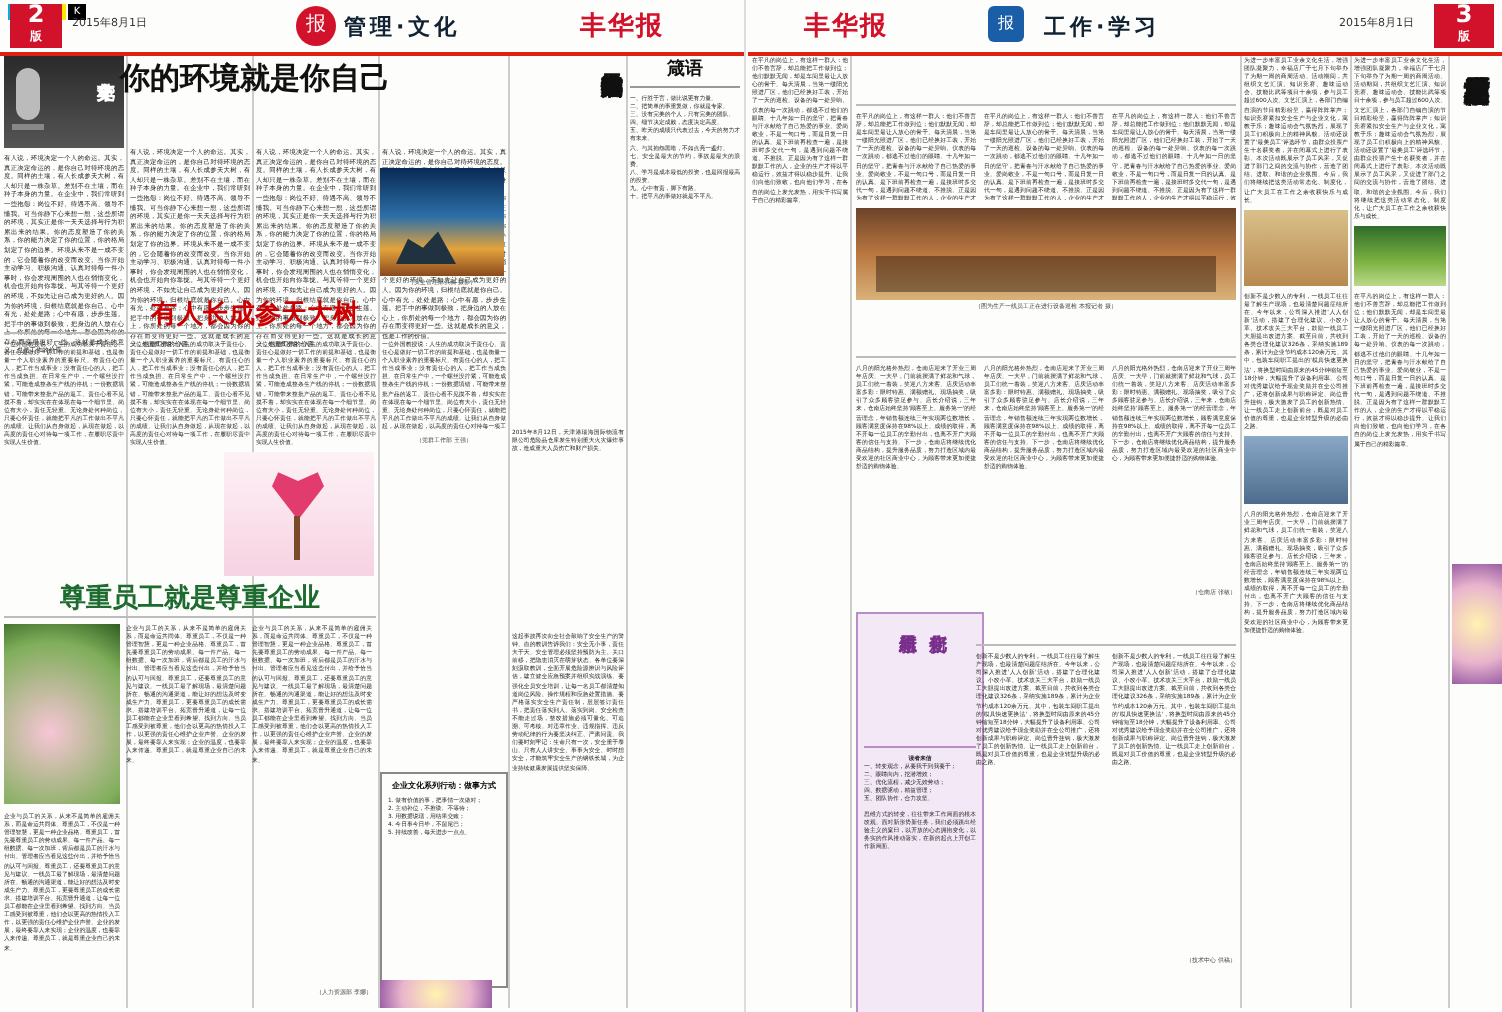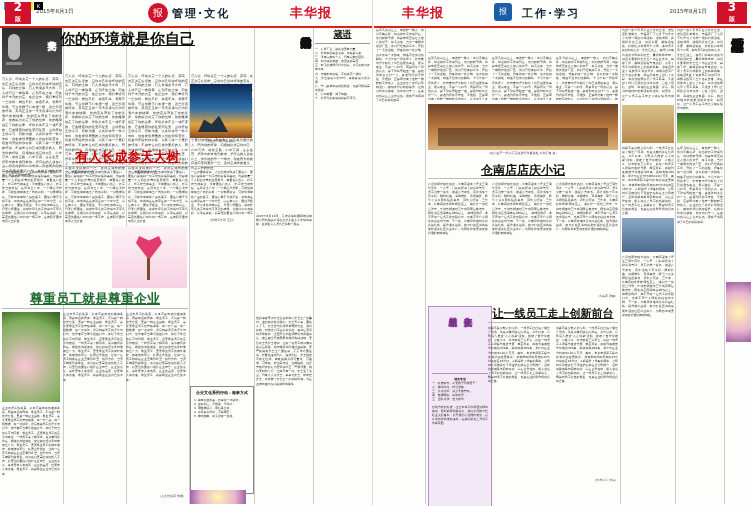--- a/index.html
+++ b/index.html
@@ -24,21 +24,21 @@
   .mlogo{position:absolute;left:148px;top:3px;width:20px;height:20px;border-radius:50%;background:#d2112a;color:#fff;font-size:10px;text-align:center;line-height:20px;}
   .mcat{position:absolute;left:172px;top:6px;font-size:11px;font-weight:bold;color:#123;letter-spacing:2px;}
   .mtitle{position:absolute;right:40px;top:4px;font-size:13px;font-weight:bold;color:#d2112a;font-family:"DejaVu Serif","Liberation Serif",serif;letter-spacing:1px;}
   .mcat-r{position:absolute;left:148px;top:6px;font-size:11px;font-weight:bold;color:#123;letter-spacing:2px;}
   .mlogo-r{position:absolute;left:120px;top:3px;width:18px;height:18px;border-radius:3px;background:#1b5ea8;color:#fff;font-size:8px;text-align:center;line-height:18px;}
 
   .cols{position:absolute;top:28px;bottom:2px;left:2px;right:2px;}
   .col{position:absolute;top:0;bottom:0;overflow:hidden;}
   .vline{position:absolute;top:0;bottom:0;width:1px;background:#ccc;}
 
-  .hl{font-family:"DejaVu Serif","Liberation Serif",serif;font-weight:bold;color:#111;text-align:center;text-decoration:underline;}
+  .hl{font-family:"DejaVu Serif","Liberation Serif",serif;font-weight:bold;color:#111;text-align:center;}
   .hl-red{color:#c00;}
 
   .body{font-size:3.2px;line-height:4.6px;color:#222;text-align:justify;word-break:break-all;font-family:"DejaVu Sans","Liberation Sans",sans-serif;}
   .body.small{font-size:2.9px;line-height:4.1px;}
 
   .photo{position:relative;overflow:hidden;background:#ccc;}
   .cap{font-size:3px;color:#444;text-align:center;line-height:4px;}
 
   .sky{background:linear-gradient(#0a2a55,#2c6fa8 45%,#e3a33c 75%,#8a4a1d);}
   .green{background:linear-gradient(#2f6b2a,#7cb342 60%,#bcd98a);}
@@ -195,21 +195,20 @@
 
       <div class="body small" style="position:absolute;left:52px;top:28px;width:60px;height:44px;overflow:hidden;">在平凡的岗位上，有这样一群人：他们不善言辞，却总能把工作做到位；他们默默无闻，却是车间里最让人放心的骨干。每天清晨，当第一缕阳光照进厂区，他们已经换好工装，开始了一天的巡检。设备的每一处异响、仪表的每一次跳动，都逃不过他们的眼睛。十几年如一日的坚守，把青春与汗水献给了自己热爱的事业。爱岗敬业，不是一句口号，而是日复一日的认真。是下班前再检查一遍，是接班时多交代一句，是遇到问题不绕道、不推脱。正是因为有了这样一群默默工作的人，企业的生产才得以平稳运行，效益才得以稳步提升。让我们向他们致敬，也向他们学习，在各自的岗位上发光发热，用实干书写属于自己的精彩篇章。</div>
       <div class="body small" style="position:absolute;left:116px;top:28px;width:60px;height:44px;overflow:hidden;">在平凡的岗位上，有这样一群人：他们不善言辞，却总能把工作做到位；他们默默无闻，却是车间里最让人放心的骨干。每天清晨，当第一缕阳光照进厂区，他们已经换好工装，开始了一天的巡检。设备的每一处异响、仪表的每一次跳动，都逃不过他们的眼睛。十几年如一日的坚守，把青春与汗水献给了自己热爱的事业。爱岗敬业，不是一句口号，而是日复一日的认真。是下班前再检查一遍，是接班时多交代一句，是遇到问题不绕道、不推脱。正是因为有了这样一群默默工作的人，企业的生产才得以平稳运行，效益才得以稳步提升。让我们向他们致敬，也向他们学习，在各自的岗位上发光发热，用实干书写属于自己的精彩篇章。</div>
       <div class="body small" style="position:absolute;left:180px;top:28px;width:62px;height:44px;overflow:hidden;">在平凡的岗位上，有这样一群人：他们不善言辞，却总能把工作做到位；他们默默无闻，却是车间里最让人放心的骨干。每天清晨，当第一缕阳光照进厂区，他们已经换好工装，开始了一天的巡检。设备的每一处异响、仪表的每一次跳动，都逃不过他们的眼睛。十几年如一日的坚守，把青春与汗水献给了自己热爱的事业。爱岗敬业，不是一句口号，而是日复一日的认真。是下班前再检查一遍，是接班时多交代一句，是遇到问题不绕道、不推脱。正是因为有了这样一群默默工作的人，企业的生产才得以平稳运行，效益才得以稳步提升。让我们向他们致敬，也向他们学习，在各自的岗位上发光发热，用实干书写属于自己的精彩篇章。</div>
 
       <div class="photo crowd" style="position:absolute;left:52px;top:76px;width:190px;height:46px;">
         <div style="position:absolute;left:10px;bottom:4px;width:170px;height:18px;background:rgba(40,20,10,.45);"></div>
       </div>
       <div class="cap" style="position:absolute;left:52px;top:123px;width:190px;">（图为生产一线员工正在进行设备巡检 本报记者 摄）</div>
 
-      <div class="hl" style="position:absolute;left:52px;top:134px;width:190px;font-size:12px;">仓南店店庆小记</div>
       <div style="position:absolute;left:52px;top:150px;width:190px;border-top:1px solid #bbb;"></div>
       <div class="body small" style="position:absolute;left:52px;top:154px;width:60px;height:120px;overflow:hidden;">八月的阳光格外热烈，仓南店迎来了开业三周年店庆。一大早，门前就摆满了鲜花和气球，员工们统一着装，笑迎八方来客。店庆活动丰富多彩：限时特惠、满额赠礼、现场抽奖，吸引了众多顾客驻足参与。店长介绍说，三年来，仓南店始终坚持'顾客至上、服务第一'的经营理念，年销售额连续三年实现两位数增长，顾客满意度保持在98%以上。成绩的取得，离不开每一位员工的辛勤付出，也离不开广大顾客的信任与支持。下一步，仓南店将继续优化商品结构，提升服务品质，努力打造区域内最受欢迎的社区商业中心，为顾客带来更加便捷舒适的购物体验。</div>
       <div class="body small" style="position:absolute;left:116px;top:154px;width:60px;height:120px;overflow:hidden;">八月的阳光格外热烈，仓南店迎来了开业三周年店庆。一大早，门前就摆满了鲜花和气球，员工们统一着装，笑迎八方来客。店庆活动丰富多彩：限时特惠、满额赠礼、现场抽奖，吸引了众多顾客驻足参与。店长介绍说，三年来，仓南店始终坚持'顾客至上、服务第一'的经营理念，年销售额连续三年实现两位数增长，顾客满意度保持在98%以上。成绩的取得，离不开每一位员工的辛勤付出，也离不开广大顾客的信任与支持。下一步，仓南店将继续优化商品结构，提升服务品质，努力打造区域内最受欢迎的社区商业中心，为顾客带来更加便捷舒适的购物体验。</div>
       <div class="body small" style="position:absolute;left:180px;top:154px;width:62px;height:110px;overflow:hidden;">八月的阳光格外热烈，仓南店迎来了开业三周年店庆。一大早，门前就摆满了鲜花和气球，员工们统一着装，笑迎八方来客。店庆活动丰富多彩：限时特惠、满额赠礼、现场抽奖，吸引了众多顾客驻足参与。店长介绍说，三年来，仓南店始终坚持'顾客至上、服务第一'的经营理念，年销售额连续三年实现两位数增长，顾客满意度保持在98%以上。成绩的取得，离不开每一位员工的辛勤付出，也离不开广大顾客的信任与支持。下一步，仓南店将继续优化商品结构，提升服务品质，努力打造区域内最受欢迎的社区商业中心，为顾客带来更加便捷舒适的购物体验。</div>
       <div class="cap" style="position:absolute;left:180px;top:266px;width:62px;text-align:right;">（仓南店 张敏）</div>
 
       <div class="tagbox" style="position:absolute;left:52px;top:278px;width:56px;height:196px;padding:3px;">
         <div style="display:flex;justify-content:center;gap:2px;">
           <div class="vtitle" style="height:60px;font-size:9px;color:#7a2f8c;">新思维</div>
           <div class="vtitle" style="height:60px;font-size:9px;color:#7a2f8c;">新变化</div>
@@ -217,21 +216,20 @@
         <div style="border-top:1px solid #b98ec4;margin:3px 0;"></div>
         <div class="body small" style="font-weight:bold;text-align:center;">读者来信</div>
         <div class="body small">一、转变观念，从要我干到我要干；</div>
         <div class="body small">二、眼睛向内，挖潜增效；</div>
         <div class="body small">三、优化流程，减少无效劳动；</div>
         <div class="body small">四、数据驱动，精益管理；</div>
         <div class="body small">五、团队协作，合力攻坚。</div>
         <div class="body small" style="margin-top:3px;">思维方式的转变，往往带来工作局面的根本改观。面对新形势新任务，我们必须跳出经验主义的窠臼，以开放的心态拥抱变化，以务实的作风推动落实，在新的起点上开创工作新局面。</div>
       </div>
 
-      <div class="hl" style="position:absolute;left:112px;top:278px;width:130px;font-size:11px;">让一线员工走上创新前台</div>
       <div style="position:absolute;left:112px;top:294px;width:130px;border-top:1px solid #bbb;"></div>
       <div class="body small" style="position:absolute;left:112px;top:298px;width:62px;height:150px;overflow:hidden;">创新不是少数人的专利，一线员工往往最了解生产现场，也最清楚问题症结所在。今年以来，公司深入推进'人人创新'活动，搭建了合理化建议、小改小革、技术攻关三大平台，鼓励一线员工大胆提出改进方案。截至目前，共收到各类合理化建议326条，采纳实施189条，累计为企业节约成本120余万元。其中，包装车间职工提出的'模具快速更换法'，将换型时间由原来的45分钟缩短至18分钟，大幅提升了设备利用率。公司对优秀建议给予现金奖励并在全公司推广，还将创新成果与职称评定、岗位晋升挂钩，极大激发了员工的创新热情。让一线员工走上创新前台，既是对员工价值的尊重，也是企业转型升级的必由之路。</div>
       <div class="body small" style="position:absolute;left:180px;top:298px;width:62px;height:150px;overflow:hidden;">创新不是少数人的专利，一线员工往往最了解生产现场，也最清楚问题症结所在。今年以来，公司深入推进'人人创新'活动，搭建了合理化建议、小改小革、技术攻关三大平台，鼓励一线员工大胆提出改进方案。截至目前，共收到各类合理化建议326条，采纳实施189条，累计为企业节约成本120余万元。其中，包装车间职工提出的'模具快速更换法'，将换型时间由原来的45分钟缩短至18分钟，大幅提升了设备利用率。公司对优秀建议给予现金奖励并在全公司推广，还将创新成果与职称评定、岗位晋升挂钩，极大激发了员工的创新热情。让一线员工走上创新前台，既是对员工价值的尊重，也是企业转型升级的必由之路。</div>
       <div class="cap" style="position:absolute;left:180px;top:450px;width:62px;text-align:right;">（技术中心 供稿）</div>
 
 
       <div class="vline" style="left:244px;"></div>
 
       <div class="col" style="left:246px;width:52px;">
         <div class="body small">为进一步丰富员工业余文化生活，增强团队凝聚力，幸福店厂于七月下旬举办了为期一周的商周活动。活动期间，共组织文艺汇演、知识竞赛、趣味运动会、技能比武等项目十余项，参与员工超过600人次。文艺汇演上，各部门自编自演的节目精彩纷呈，赢得阵阵掌声；知识竞赛紧扣安全生产与企业文化，寓教于乐；趣味运动会气氛热烈，展现了员工们积极向上的精神风貌。活动还设置了'最美员工'评选环节，由群众投票产生十名获奖者，并在闭幕式上进行了表彰。本次活动既展示了员工风采，又促进了部门之间的交流与协作，营造了团结、进取、和谐的企业氛围。今后，我们将继续把这类活动常态化、制度化，让广大员工在工作之余收获快乐与成长。</div>

